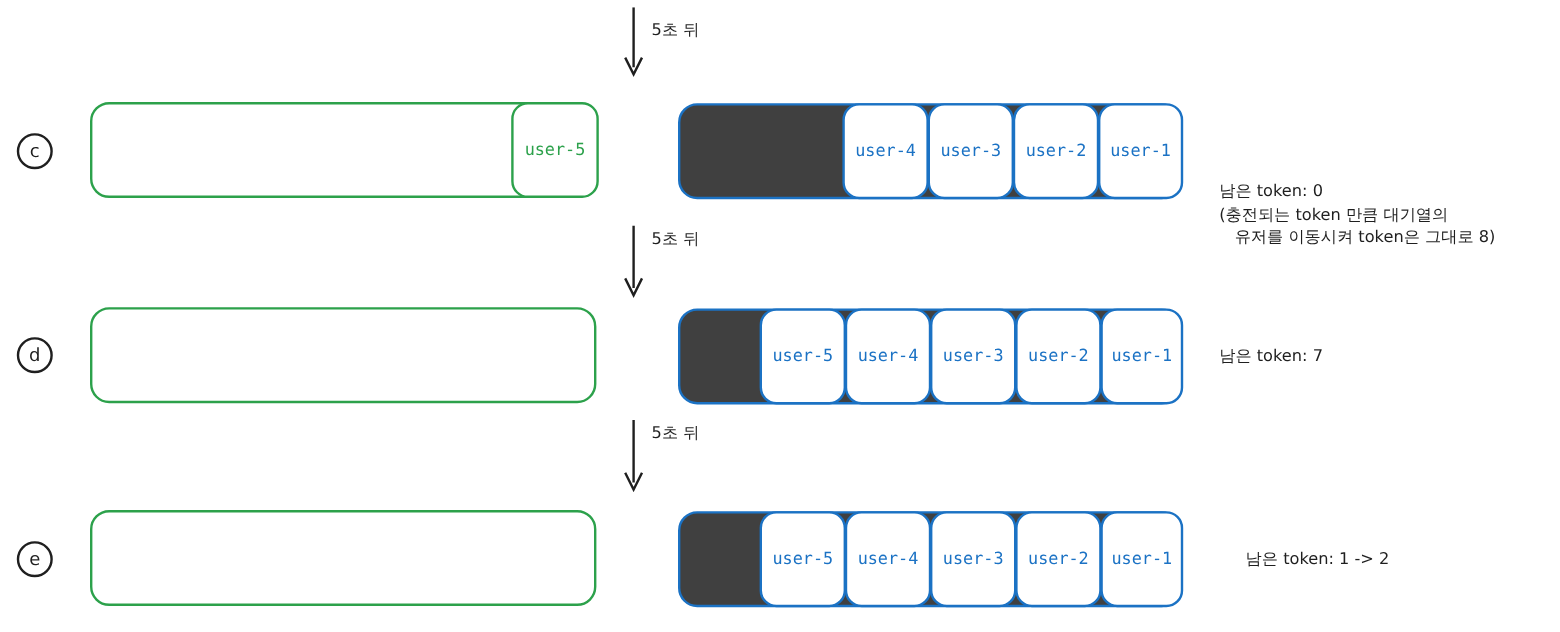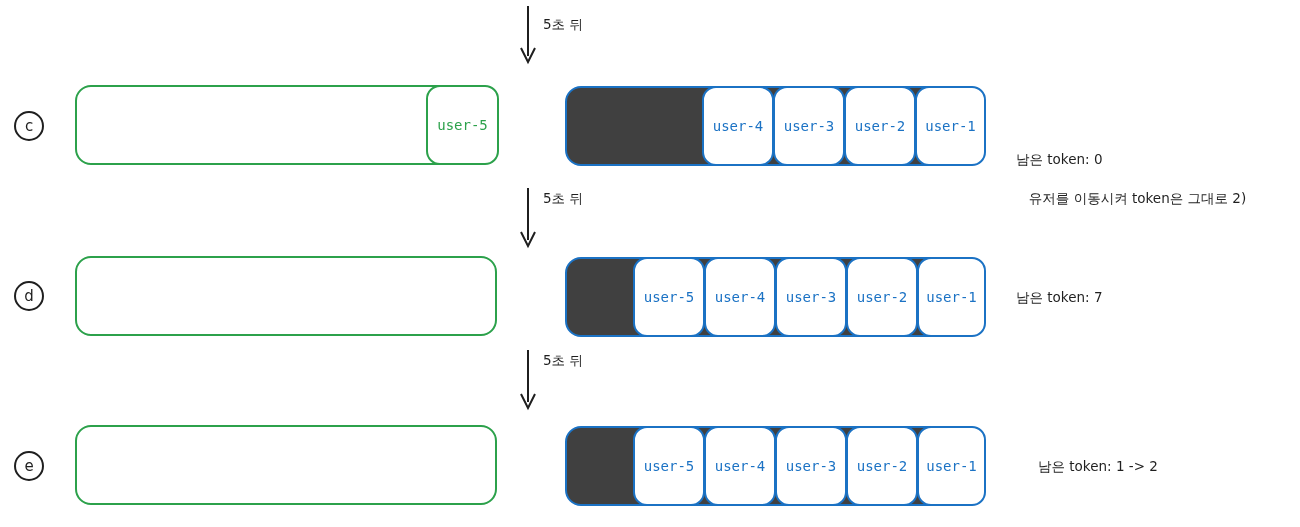--- a/index.html
+++ b/index.html
@@ -118,21 +118,21 @@
       <span>user-3</span>
     </div>
     <div class="blue-cell" style="left:277px; width:72px; height:80px;">
       <span>user-2</span>
     </div>
     <div class="blue-cell" style="left:348px; width:71px; height:80px;">
       <span>user-1</span>
     </div>
   </div>
 
-  <div class="note" style="left:1016px; top:103px;margin-top:47px;"><span>남은 token: 0</span><br><br><span>   유저를 이동시켜 token은 그대로 2)</span></div>
+  <div class="note" style="left:1016px; top:103px;margin-top:47px;"><span>남은 token: 0</span><br><span>(충전되는 token 만큼 대기열의</span><br><span>   유저를 이동시켜 token은 그대로 8)</span></div>
 
   <div class="arrow" style="left:519px; top:188px;">
     <svg width="18" height="62" viewBox="0 0 18 62">
       <line x1="9" y1="0" x2="9" y2="52" stroke="#1f1f1f" stroke-width="2"></line>
       <polyline points="2,44 9,58 16,44" fill="none" stroke="#1f1f1f" stroke-width="2"></polyline>
     </svg>
   </div>
   <div class="arrow-label" style="left:543px; top:190px;">5초 뒤</div>
 
   <div class="row-label" style="left:14px; top:281px;">d</div>

